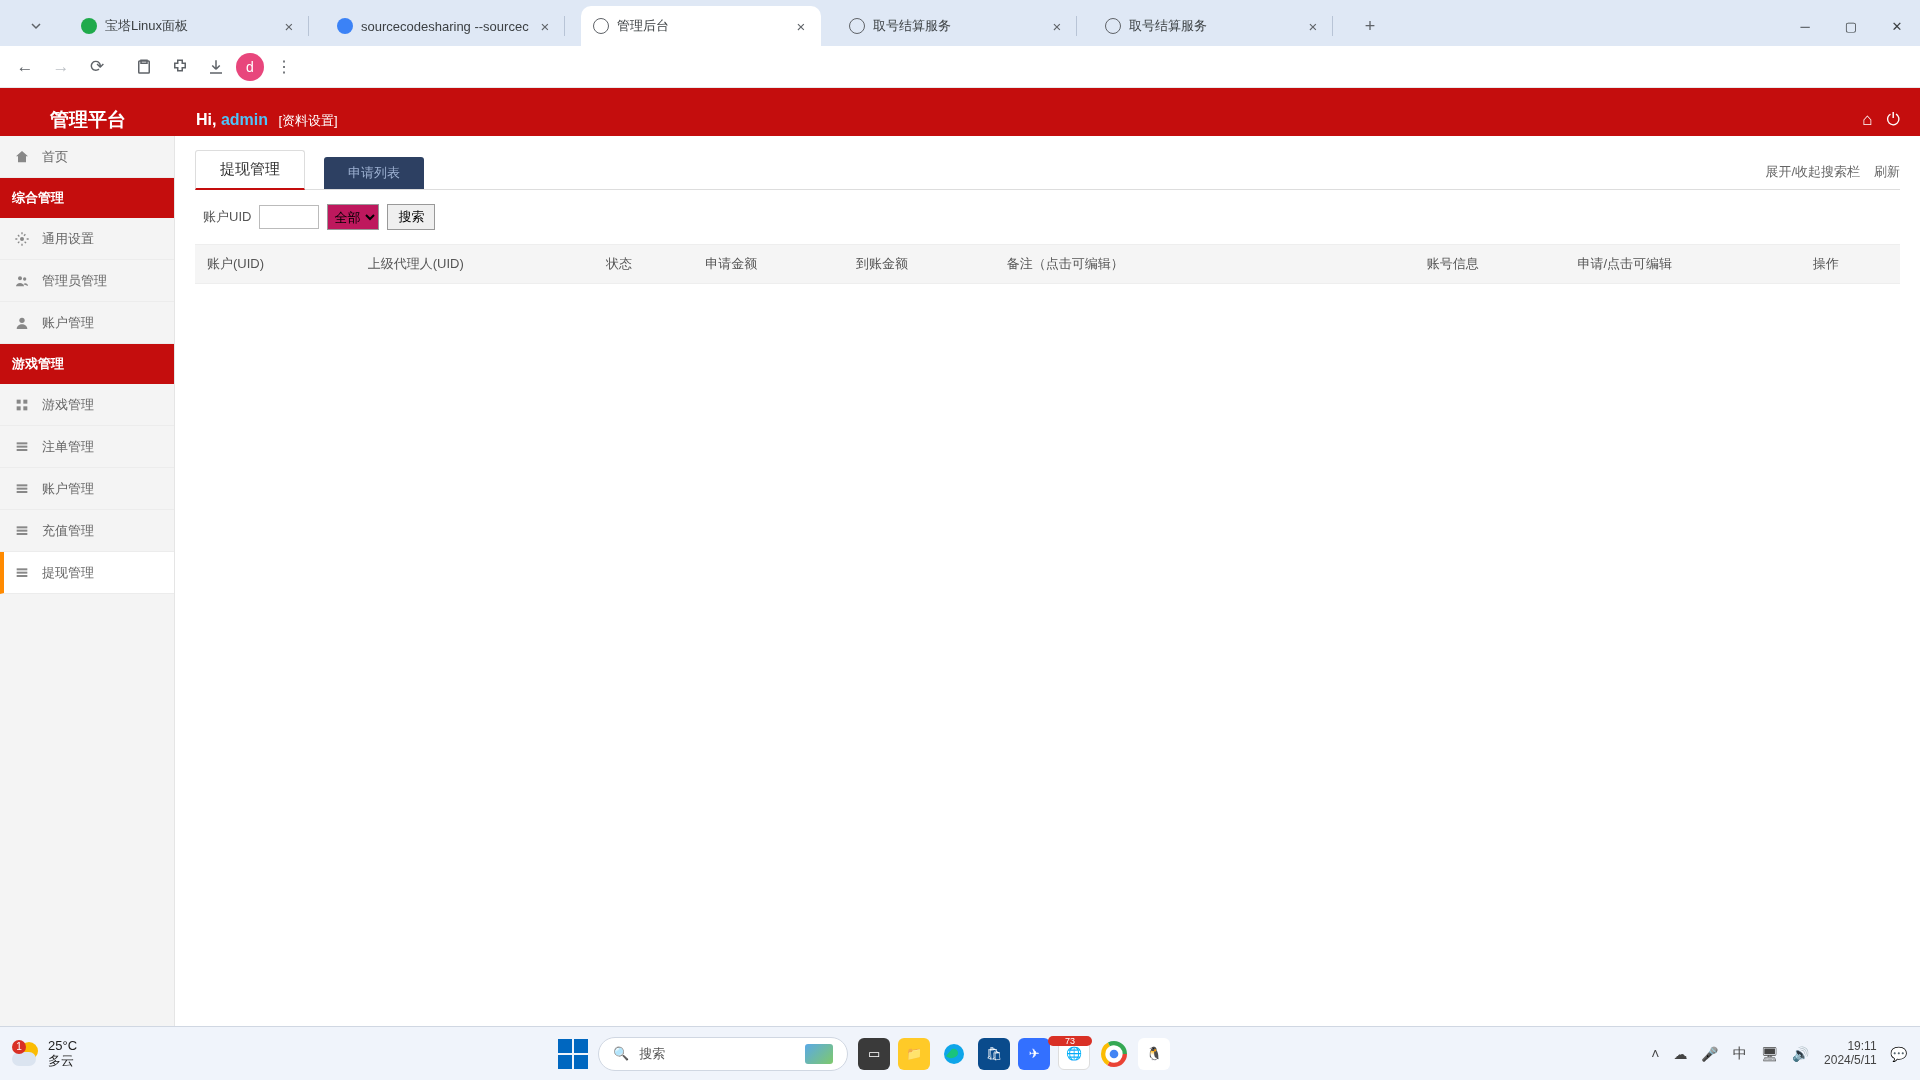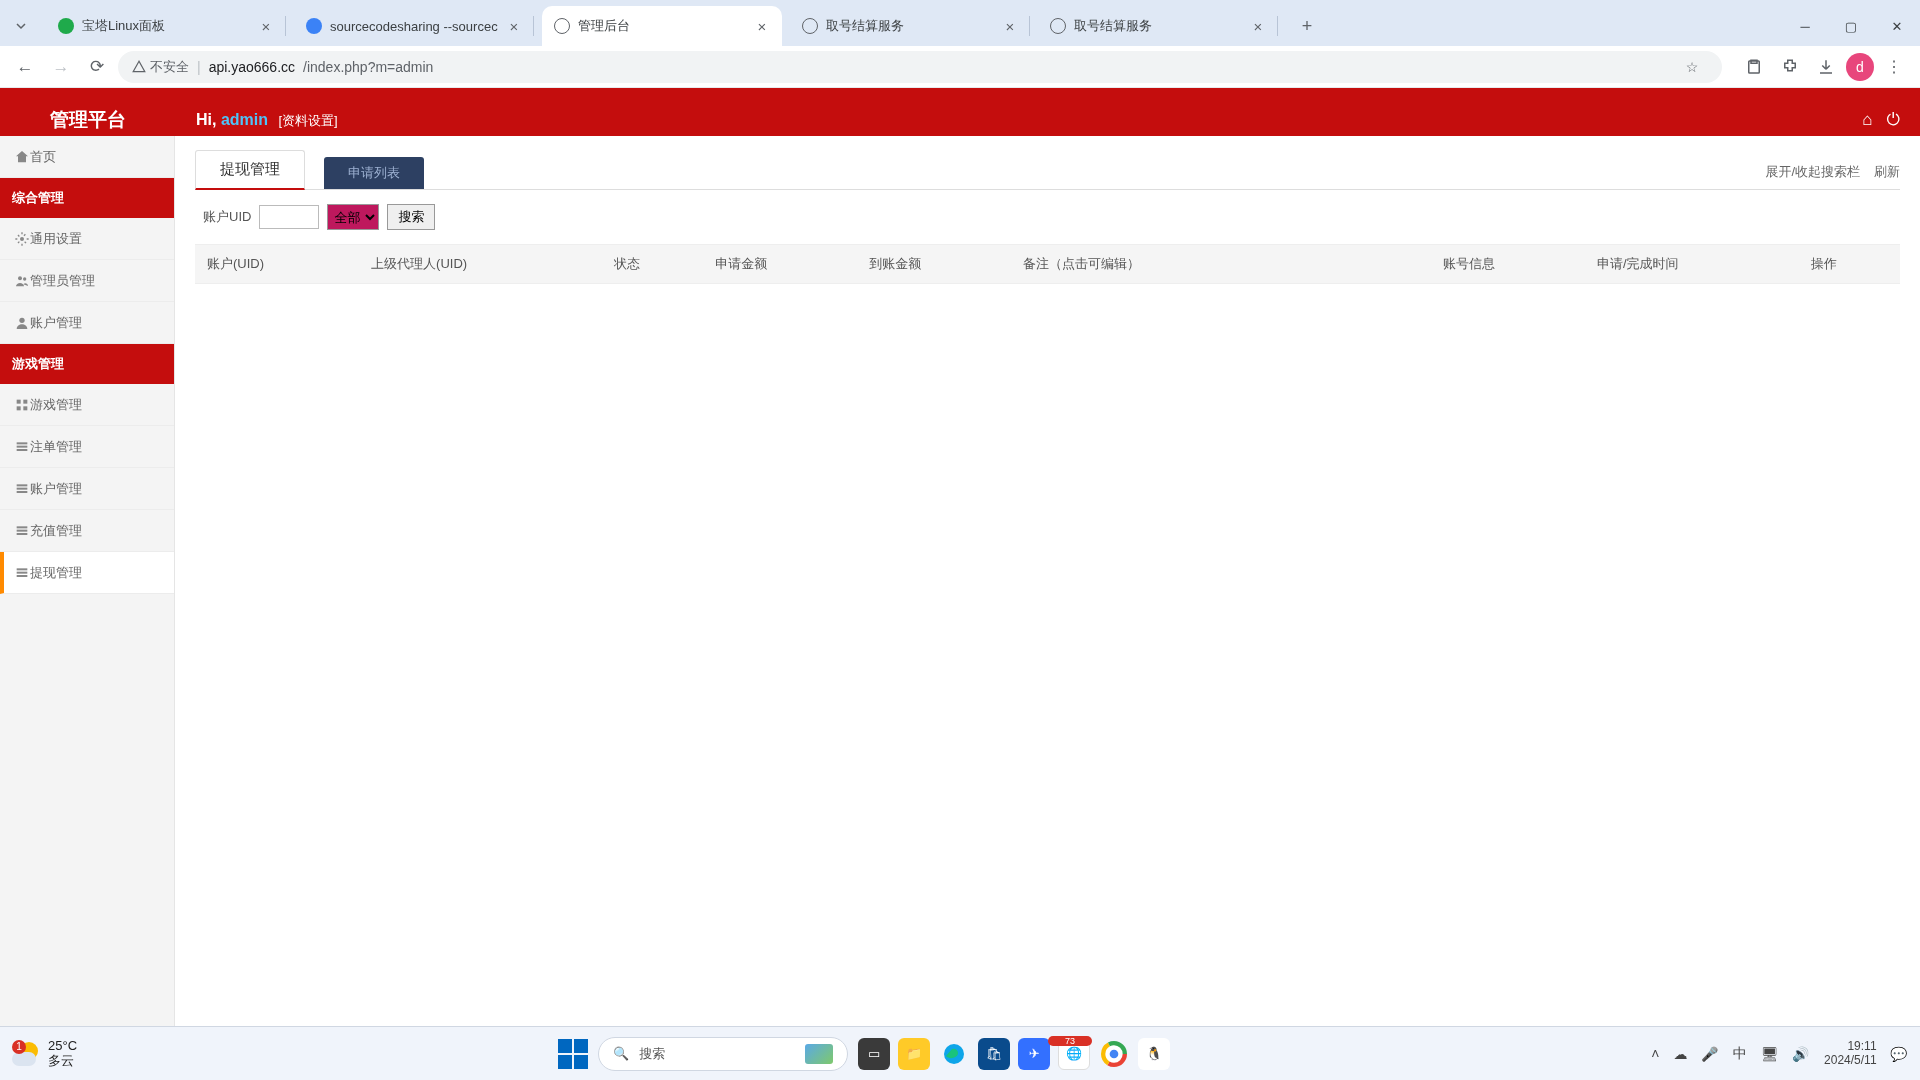--- a/index.html
+++ b/index.html
@@ -1,20 +1,20 @@
 <!DOCTYPE html>
 <html><head>
 <meta charset="utf-8">
 <style>
 *{margin:0;padding:0;box-sizing:border-box;font-family:"Microsoft YaHei",Arial,sans-serif}
 body{width:1920px;height:1080px;overflow:hidden;background:#fff;display:flex;flex-direction:column}
 
 
 .chrome-top{background:#dfe8f5;display:flex;flex-direction:column}
-.tabstrip{height:46px;display:flex;align-items:flex-end;padding-left:4px;gap:8px}
+.tabstrip{height:46px;display:flex;align-items:flex-end;padding-left:19px;gap:16px}
 .tab-dd{width:34px;height:40px;display:flex;align-items:center;justify-content:center;color:#5f6368;font-size:14px;cursor:pointer}
 .tab{height:40px;min-width:240px;max-width:240px;border-radius:10px 10px 0 0;display:flex;align-items:center;padding:0 12px;gap:8px;color:#3c4043;font-size:13px;position:relative;cursor:pointer}
 .tab.active{background:#fff}
 .tab:not(.active)::after{content:"";position:absolute;right:0;top:10px;bottom:10px;width:1px;background:#b8c4d6}
 .tab .fav{width:16px;height:16px;border-radius:50%;flex:0 0 16px;display:flex;align-items:center;justify-content:center;font-size:11px}
 .tab .fav.green{background:#1faa4b}
 .tab .fav.blue{background:#3b82f6}
 .tab .fav.globe{border:1.5px solid #5f6368}
 .tab .title{flex:1;white-space:nowrap;overflow:hidden;text-overflow:ellipsis}
 .tab .close{width:16px;height:16px;color:#5f6368;font-size:15px;display:flex;align-items:center;justify-content:center}
@@ -40,21 +40,21 @@
 .app-title{font-size:19px;font-weight:bold}
 .greet{font-size:16px;font-weight:bold}
 .greet .u{color:#4fc3f7}
 .prof{font-size:13px;font-weight:normal;margin-left:6px}
 .head-right{margin-left:auto;display:flex;gap:14px}
 .head-right div{cursor:pointer;font-size:17px}
 
 
 .app-body{flex:1;display:flex;min-height:0}
 .sidebar{width:175px;background:#f4f4f4;border-right:1px solid #e5e5e5;display:flex;flex-direction:column}
-.s-item{height:42px;display:flex;align-items:center;gap:0;padding-left:14px;font-size:13px;color:#666;cursor:pointer;border-bottom:1px solid #ececec}
+.s-item{height:42px;display:flex;align-items:center;gap:12px;padding-left:14px;font-size:13px;color:#666;cursor:pointer;border-bottom:1px solid #ececec}
 .s-item svg{width:16px;height:16px;fill:#888}
 .s-cat{height:40px;background:#c40d0d;color:#fff;display:flex;align-items:center;padding-left:12px;font-size:13px;font-weight:bold}
 .s-item.active{border-left:4px solid #ff8a00;background:#fff;padding-left:10px}
 
 .main{flex:1;background:#fff;padding:14px 20px;display:flex;flex-direction:column}
 .pagetabs{display:flex;align-items:flex-end;border-bottom:1px solid #ddd;position:relative}
 .ptab{height:40px;padding:0 24px;display:flex;align-items:center;font-size:15px;cursor:pointer}
 .ptab.cur{background:#fff;border:1px solid #ddd;border-bottom:2px solid #c40d0d;margin-bottom:-1px;color:#333;border-radius:3px 3px 0 0}
 .ptab.other{background:#2d4062;color:#9db1d2;font-size:13px;height:32px;border-radius:3px 3px 0 0;margin-left:19px}
 .pright{margin-left:auto;display:flex;gap:14px;font-size:13px;color:#666;padding-bottom:8px}
@@ -126,33 +126,20 @@
     <div class="winctrl">
       <div>─</div>
       <div>▢</div>
       <div>✕</div>
     </div>
   </div>
   <div class="toolbar">
     <div class="navbtn">←</div>
     <div class="navbtn dis">→</div>
     <div class="navbtn">⟳</div>
-    <div class="omni">
-      <span class="warn">
-        <svg viewBox="0 0 24 24">
-            <path d="M12 2L2 20h20L12 2z" fill="none" stroke="#5f6368" stroke-width="2"></path>
-          </svg>
-        <span>不安全</span>
-      </span>
-      <span style="color:#bdc1c6">|</span>
-      <span class="urlhost">api.yao666.cc</span>
-        <span class="urlpath">/index.php?m=admin</span>
-      <span style="flex:1"></span>
-      <span class="tbico">☆</span>
-    </div>
     <div class="tbright">
       <div class="tbico">
           <svg viewBox="0 0 24 24" fill="none" stroke="#5f6368" stroke-width="2">
             <rect x="5" y="4" width="14" height="16" rx="1"></rect>
             <rect x="8" y="3" width="8" height="4"></rect>
           </svg>
         </div>
       <div class="tbico">
           <svg viewBox="0 0 24 24" fill="none" stroke="#5f6368" stroke-width="2">
             <path d="M9 3h6v4h4v6h-4v4H9v-4H5V7h4z"></path>
@@ -276,21 +263,21 @@
     <table class="tbl">
       <thead>
           <tr>
         <th>账户(UID)</th>
         <th>上级代理人(UID)</th>
         <th>状态</th>
         <th>申请金额</th>
         <th>到账金额</th>
         <th style="width:420px">备注（点击可编辑）</th>
         <th>账号信息</th>
-        <th>申请/完成时间</th>
+        <th>申请/点击可编辑</th>
         <th>操作</th>
       </tr>
         </thead>
     </table>
   </div>
 </div>
 
 <div class="taskbar">
   <div class="weather">
     <div class="ico">

